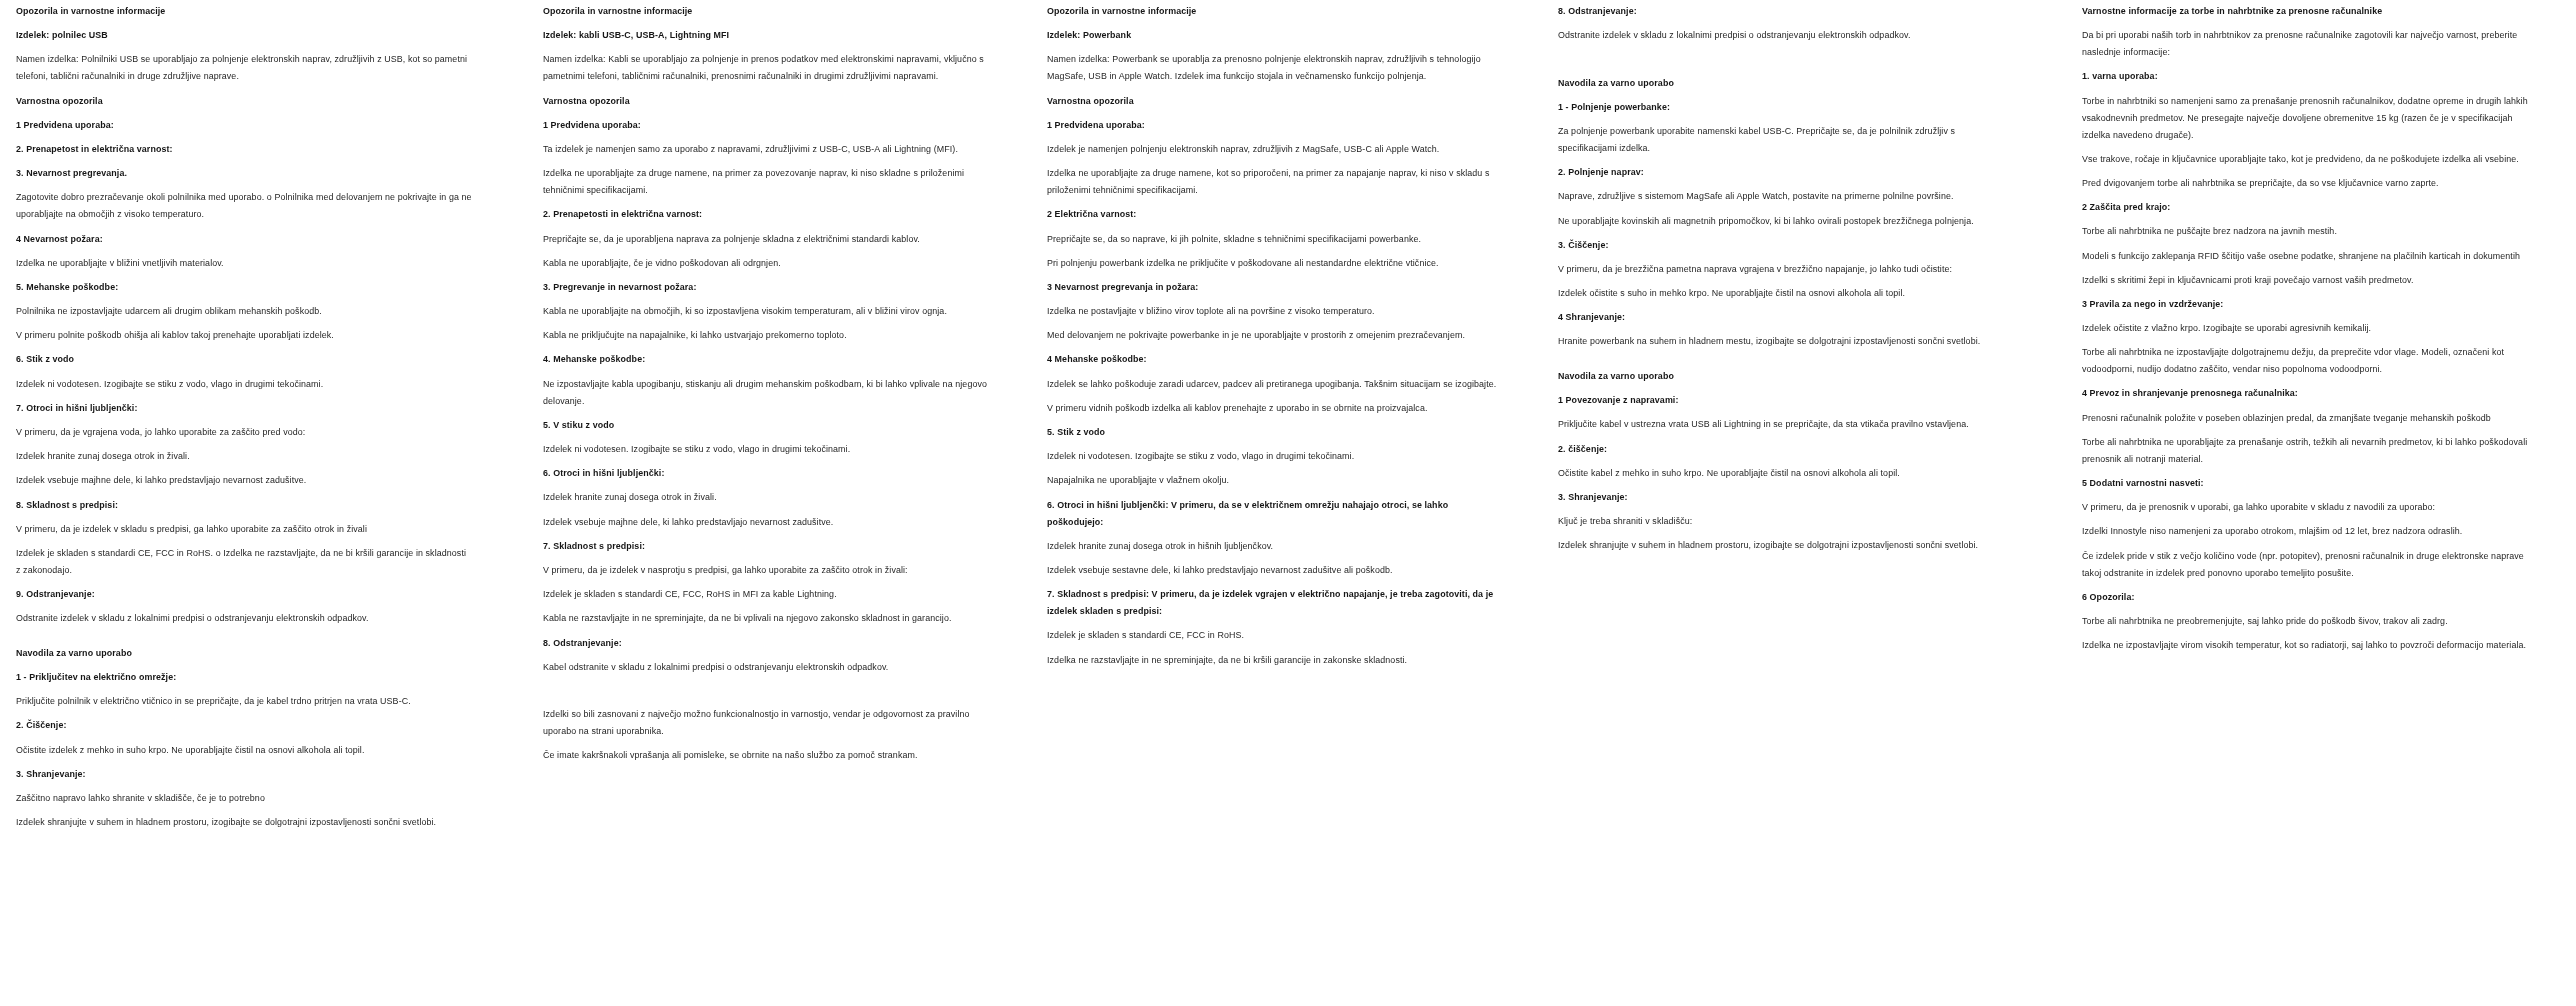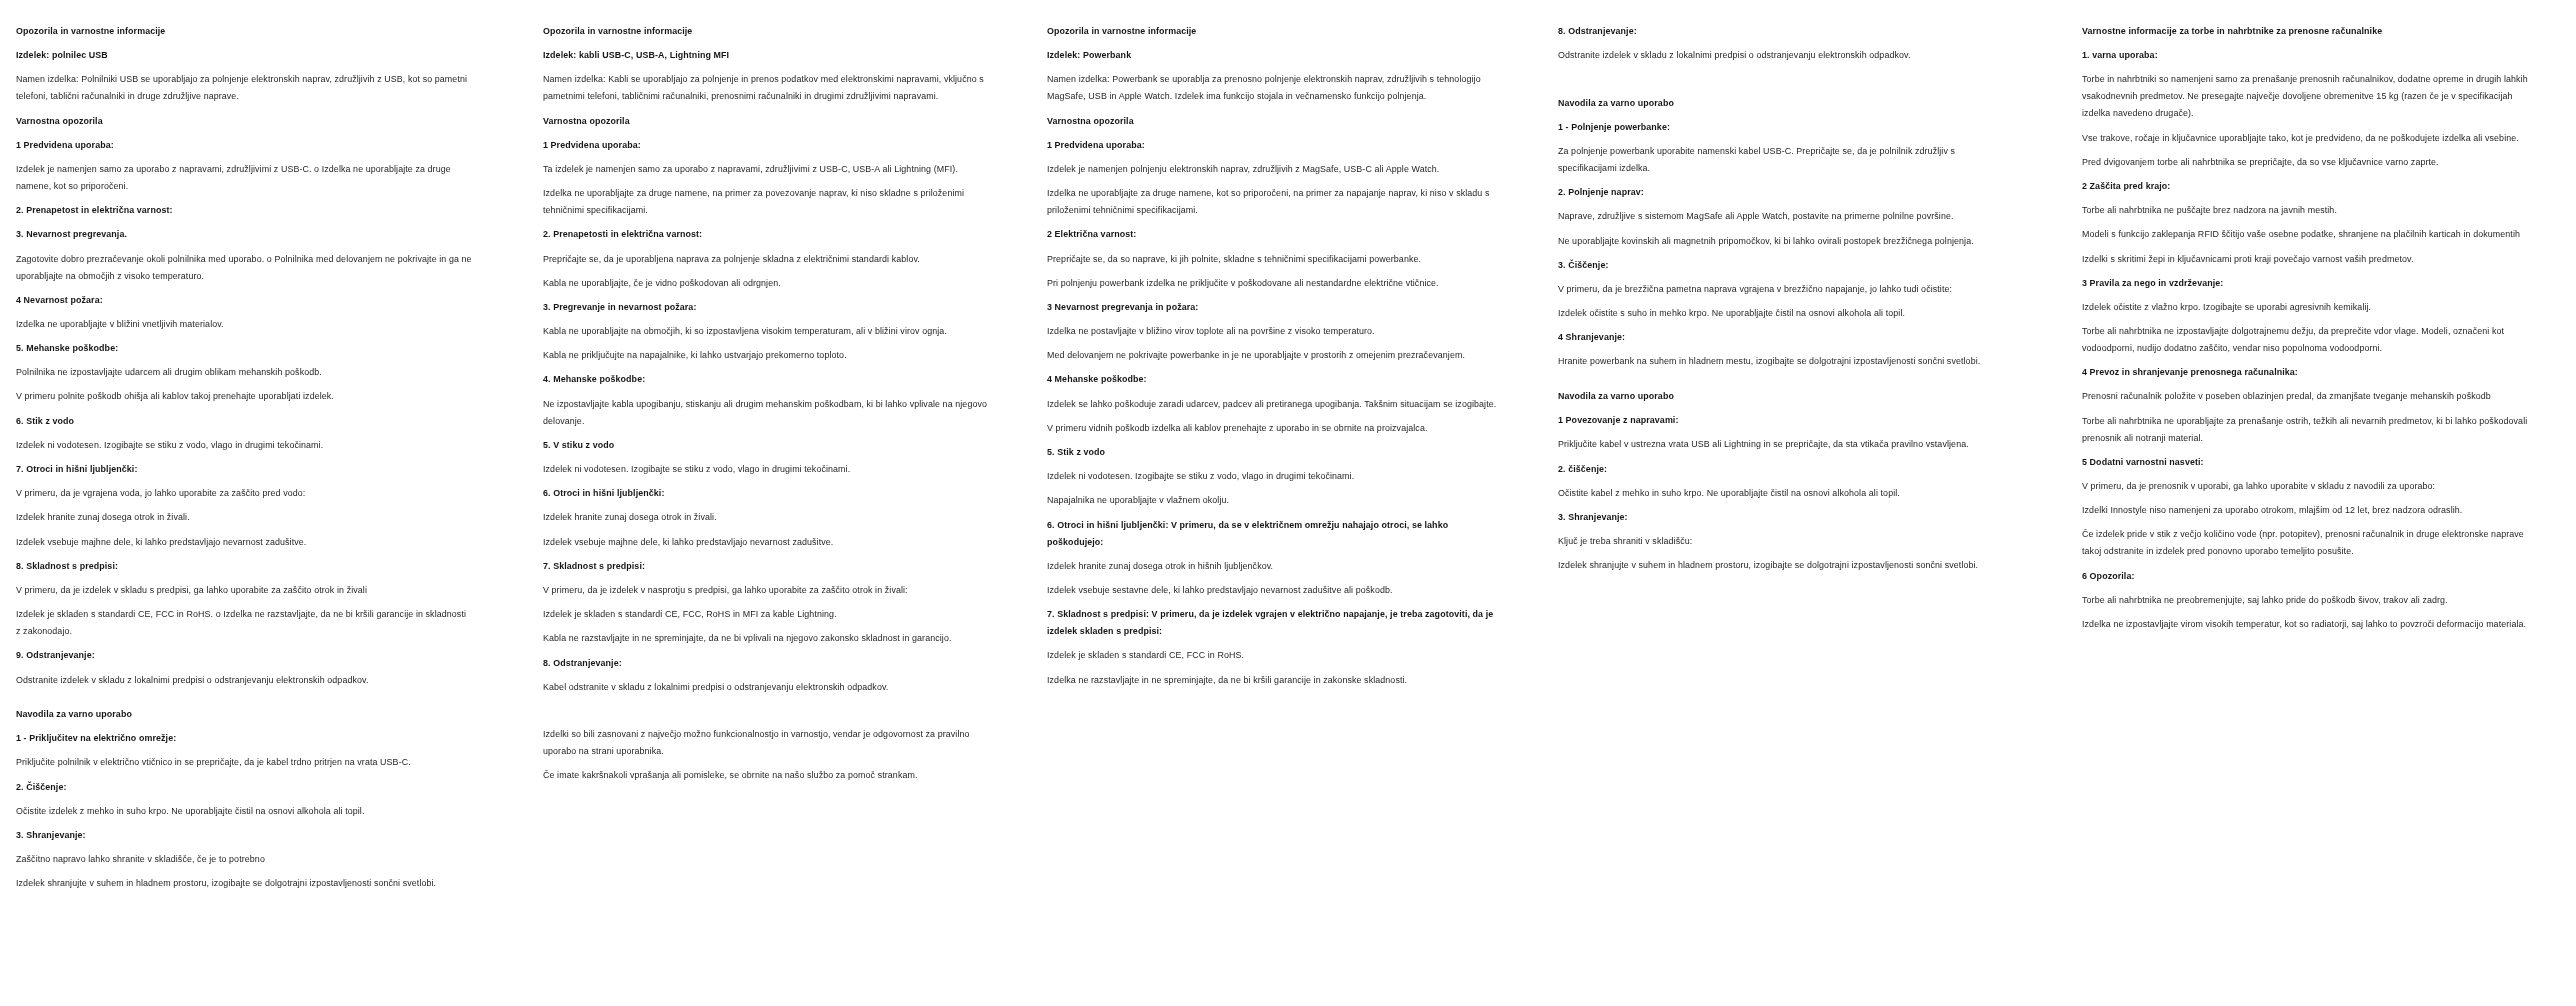--- a/index.html
+++ b/index.html
@@ -13,21 +13,21 @@
   #page {
     position: relative;
     width: 2576px;
     height: 1006px;
     background: #ffffff;
     font-family: "Liberation Sans", "DejaVu Sans", sans-serif;
     color: #1f1f1f;
   }
   .doc-column {
     position: absolute;
-    top: 23px;
+    top: 3px;
     width: 456px;
   }
   .blk {
     margin: 0 0 7.2px 0;
     font-size: 8.9px;
     line-height: 17px;
     letter-spacing: 0.1px;
     color: #1f1f1f;
   }
   .blk.h {
@@ -40,21 +40,20 @@
 </head>
 <body>
 
 <div id="page">
     <div class="doc-column" style="left: 16px; width: 456px;">
       <div class="blk h">Opozorila in varnostne informacije</div>
       <div class="blk h">Izdelek: polnilec USB</div>
       <div class="blk p">Namen izdelka: Polnilniki USB se uporabljajo za polnjenje elektronskih naprav, združljivih z USB, kot so pametni telefoni, tablični računalniki in druge združljive naprave.</div>
       <div class="blk h">Varnostna opozorila</div>
       <div class="blk h">1 Predvidena uporaba:</div>
-      <div class="blk p">Izdelek je namenjen samo za uporabo z napravami, združljivimi z USB-C. o Izdelka ne uporabljajte za druge namene, kot so priporočeni.</div>
       <div class="blk h">2. Prenapetost in električna varnost:</div>
       <div class="blk h">3. Nevarnost pregrevanja.</div>
       <div class="blk p">Zagotovite dobro prezračevanje okoli polnilnika med uporabo. o Polnilnika med delovanjem ne pokrivajte in ga ne uporabljajte na območjih z visoko temperaturo.</div>
       <div class="blk h">4 Nevarnost požara:</div>
       <div class="blk p">Izdelka ne uporabljajte v bližini vnetljivih materialov.</div>
       <div class="blk h">5. Mehanske poškodbe:</div>
       <div class="blk p">Polnilnika ne izpostavljajte udarcem ali drugim oblikam mehanskih poškodb.</div>
       <div class="blk p">V primeru polnite poškodb ohišja ali kablov takoj prenehajte uporabljati izdelek.</div>
       <div class="blk h">6. Stik z vodo</div>
       <div class="blk p">Izdelek ni vodotesen. Izogibajte se stiku z vodo, vlago in drugimi tekočinami.</div>
@@ -155,20 +154,21 @@
       <div class="blk h">1 Povezovanje z napravami:</div>
       <div class="blk p">Priključite kabel v ustrezna vrata USB ali Lightning in se prepričajte, da sta vtikača pravilno vstavljena.</div>
       <div class="blk h">2. čiščenje:</div>
       <div class="blk p">Očistite kabel z mehko in suho krpo. Ne uporabljajte čistil na osnovi alkohola ali topil.</div>
       <div class="blk h">3. Shranjevanje:</div>
       <div class="blk p">Ključ je treba shraniti v skladišču:</div>
       <div class="blk p">Izdelek shranjujte v suhem in hladnem prostoru, izogibajte se dolgotrajni izpostavljenosti sončni svetlobi.</div>
     </div>
     <div class="doc-column" style="left: 2082px; width: 456px;">
       <div class="blk h">Varnostne informacije za torbe in nahrbtnike za prenosne računalnike</div>
+      <div class="blk p">Da bi pri uporabi naših torb in nahrbtnikov za prenosne računalnike zagotovili kar največjo varnost, preberite naslednje informacije:</div>
       <div class="blk h">1. varna uporaba:</div>
       <div class="blk p">Torbe in nahrbtniki so namenjeni samo za prenašanje prenosnih računalnikov, dodatne opreme in drugih lahkih vsakodnevnih predmetov. Ne presegajte največje dovoljene obremenitve 15 kg (razen če je v specifikacijah izdelka navedeno drugače).</div>
       <div class="blk p">Vse trakove, ročaje in ključavnice uporabljajte tako, kot je predvideno, da ne poškodujete izdelka ali vsebine.</div>
       <div class="blk p">Pred dvigovanjem torbe ali nahrbtnika se prepričajte, da so vse ključavnice varno zaprte.</div>
       <div class="blk h">2 Zaščita pred krajo:</div>
       <div class="blk p">Torbe ali nahrbtnika ne puščajte brez nadzora na javnih mestih.</div>
       <div class="blk p">Modeli s funkcijo zaklepanja RFID ščitijo vaše osebne podatke, shranjene na plačilnih karticah in dokumentih</div>
       <div class="blk p">Izdelki s skritimi žepi in ključavnicami proti kraji povečajo varnost vaših predmetov.</div>
       <div class="blk h">3 Pravila za nego in vzdrževanje:</div>
       <div class="blk p">Izdelek očistite z vlažno krpo. Izogibajte se uporabi agresivnih kemikalij.</div>

